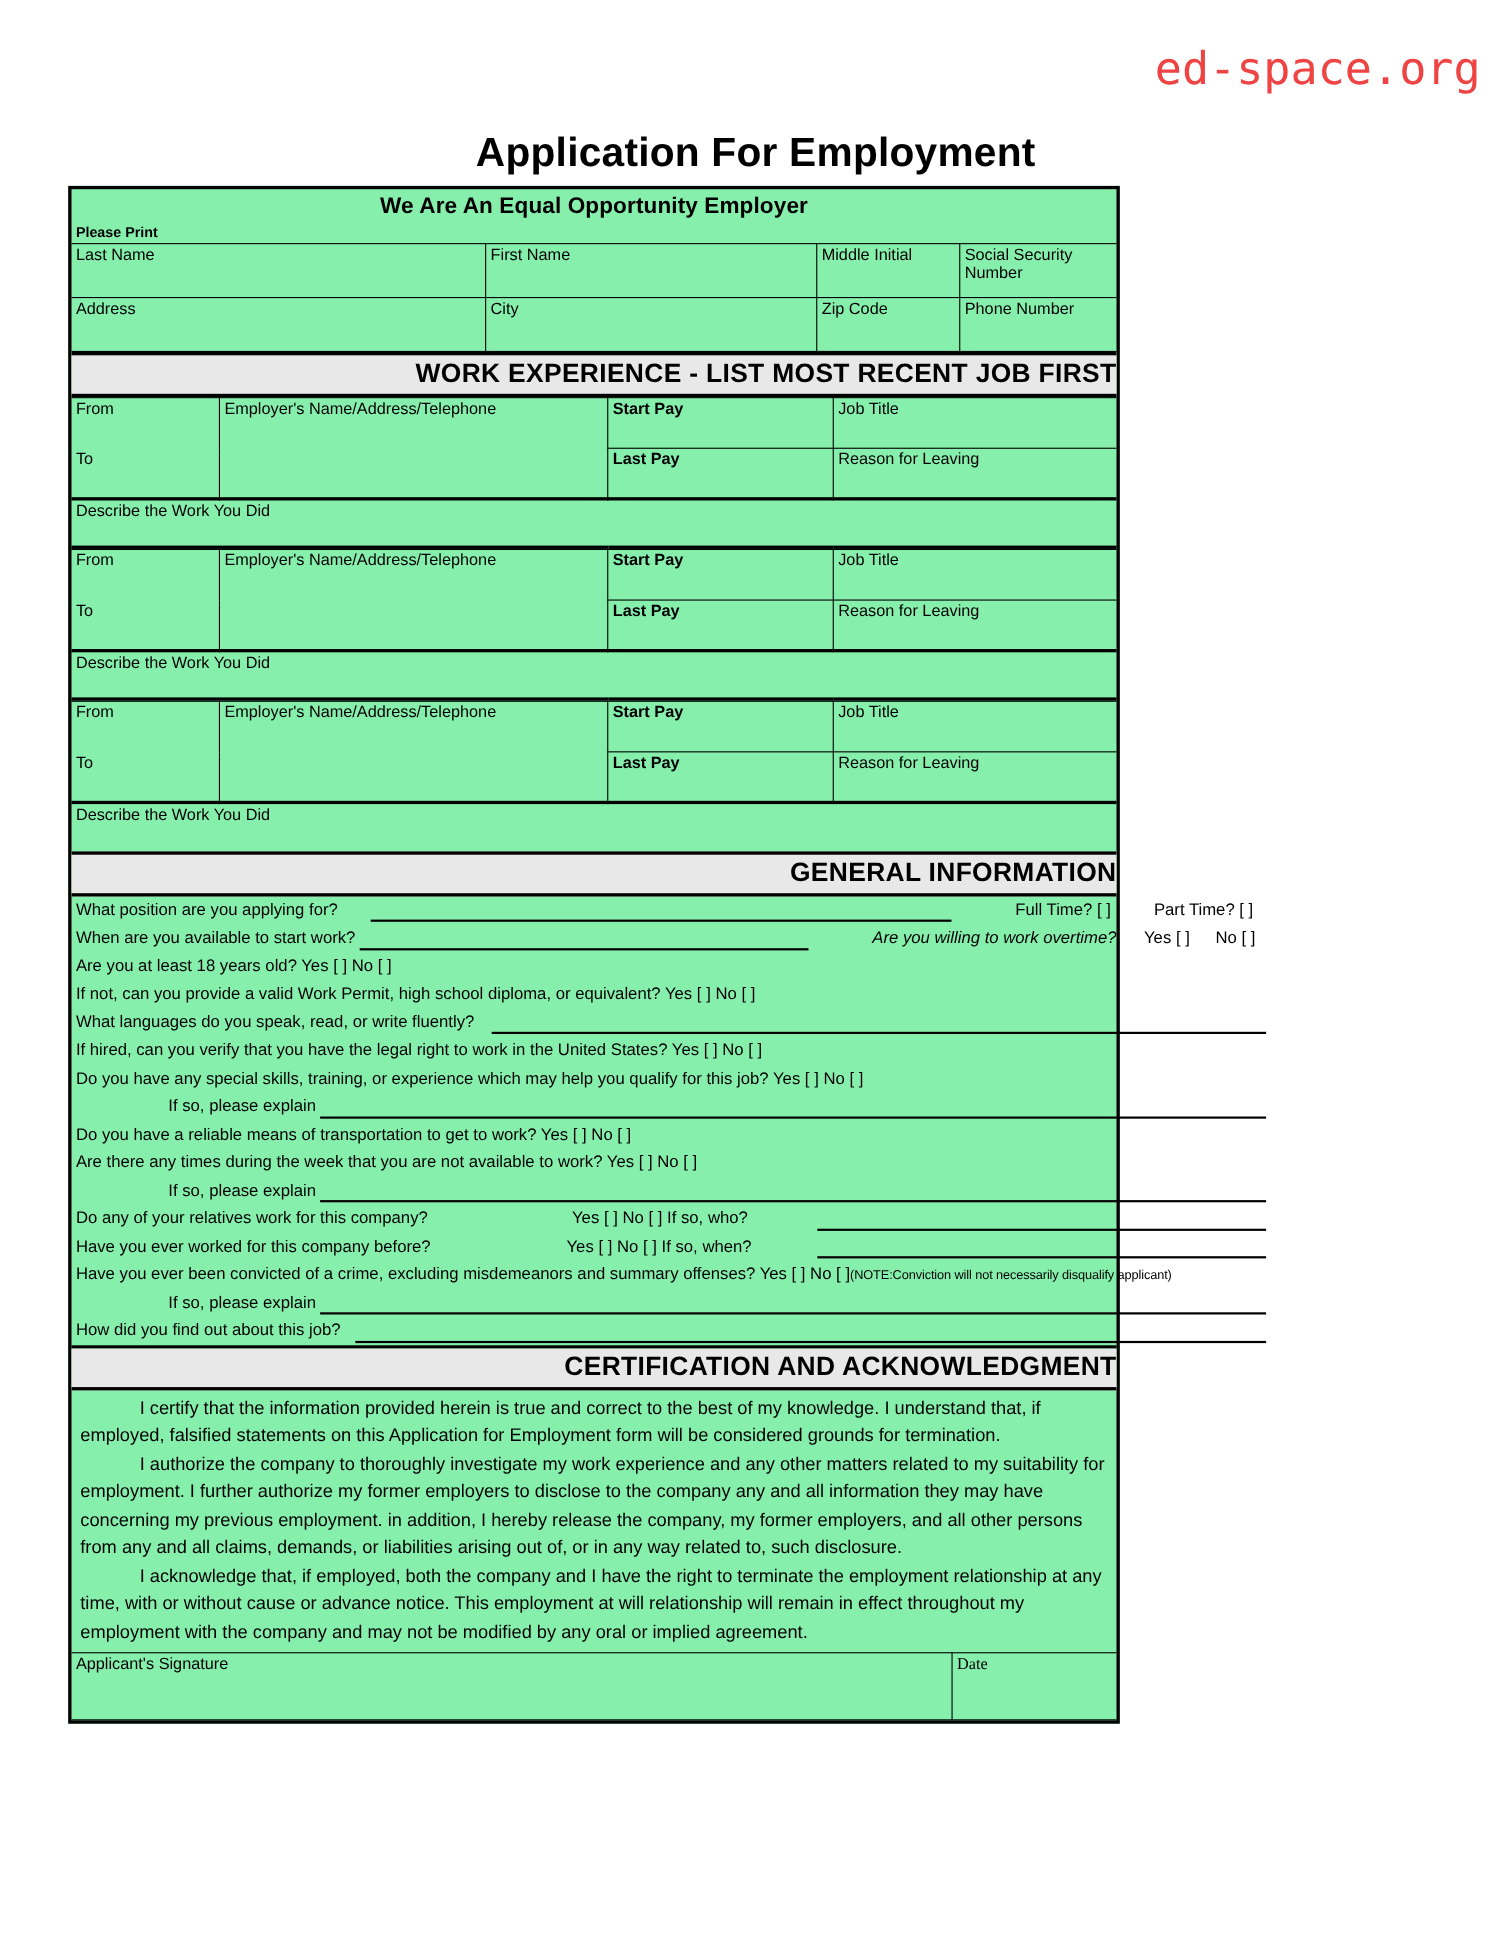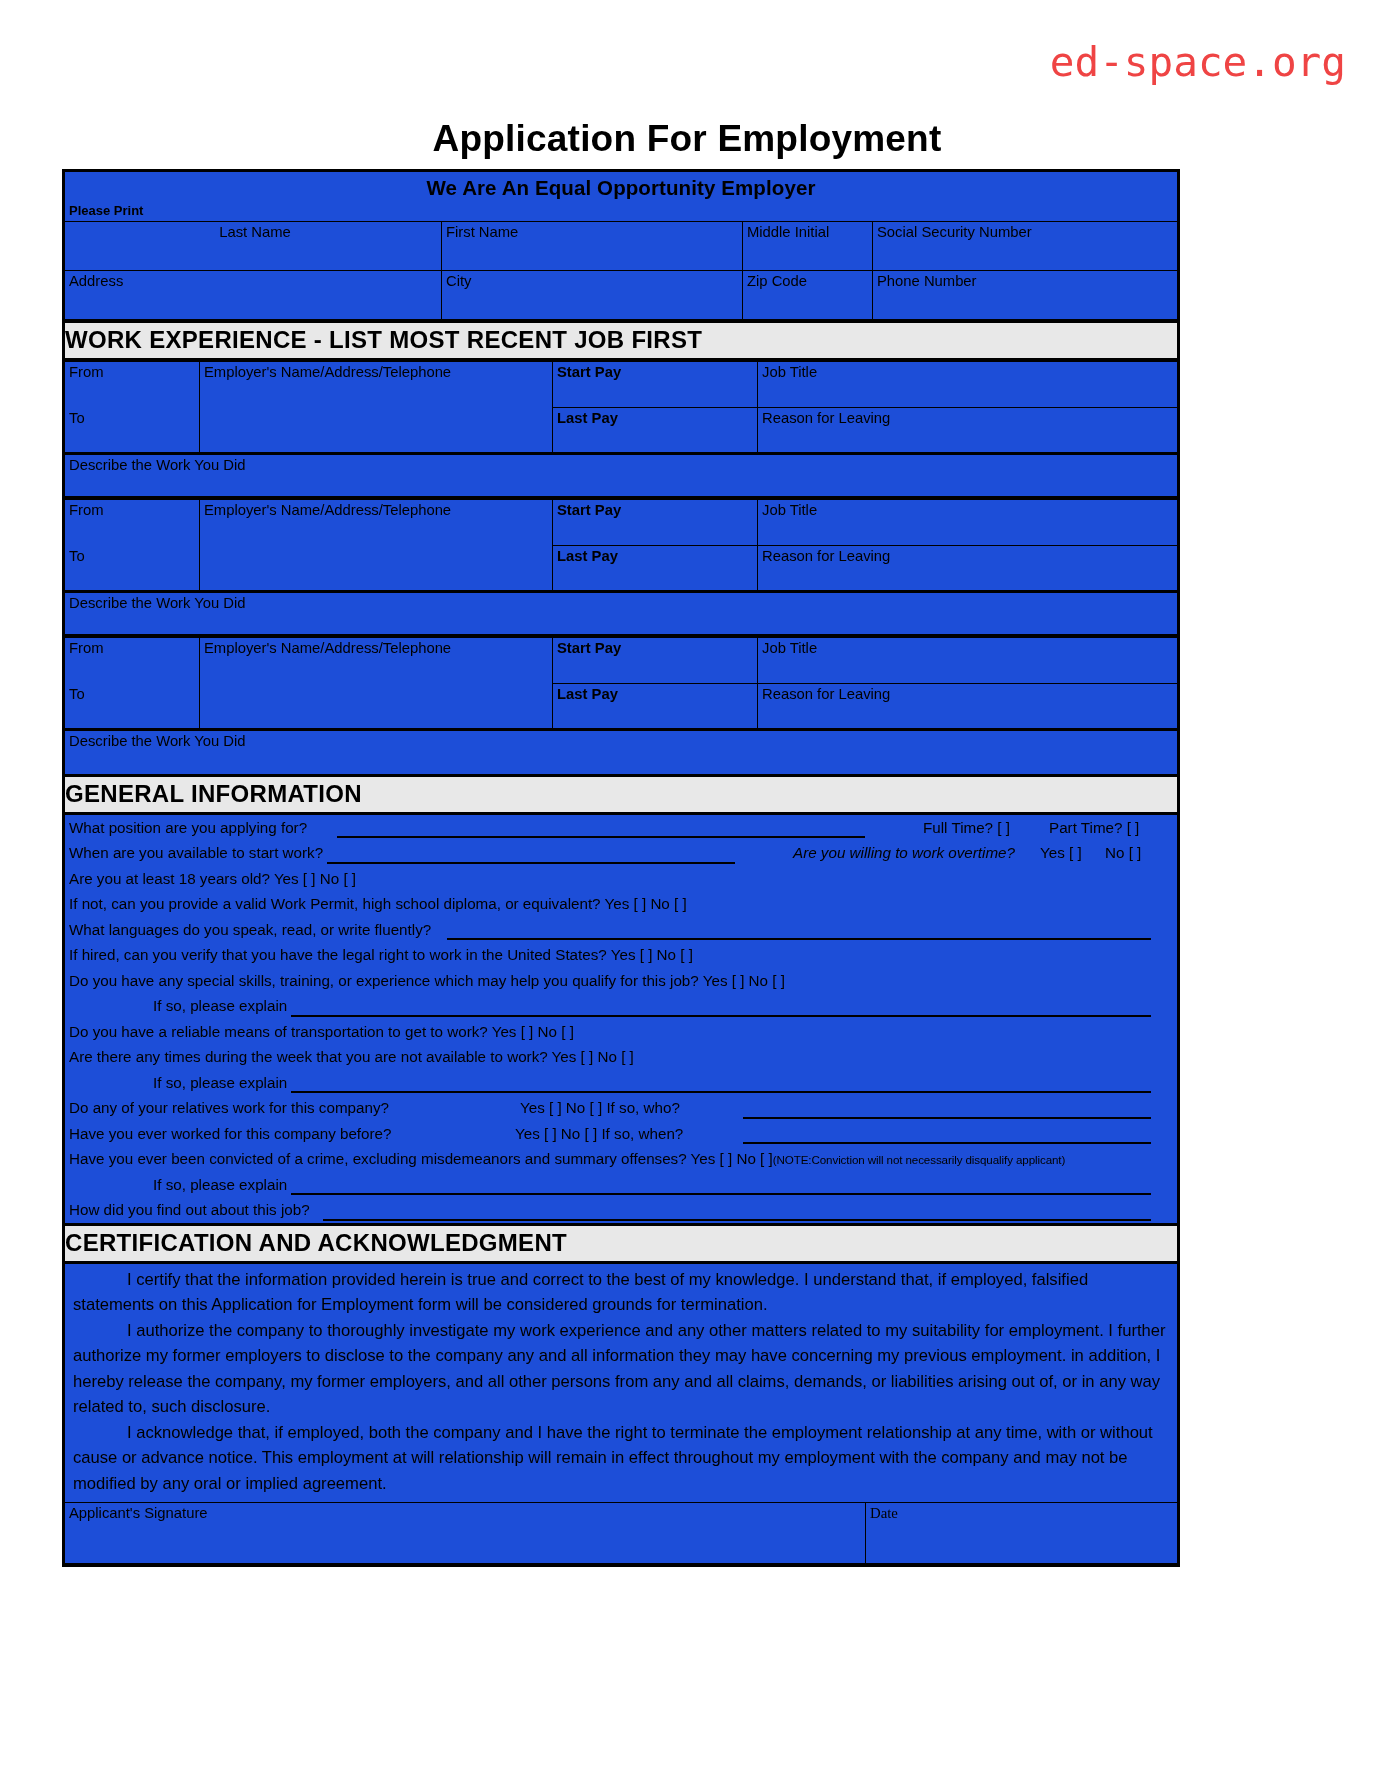--- a/index.html
+++ b/index.html
@@ -44,24 +44,24 @@
     font-size: 37px;
     font-weight: bold;
     letter-spacing: 0.2px;
   }
 
   
   .form {
     position: absolute;
     left: 62px;
     top: 169px;
-    width: 1118px;
+    width: 956px;
     border: 3px solid #000;
     box-sizing: border-box;
-    background: #1d4ed8;
+    background: #86efac;
   }
 
   .eeo {
     text-align: center;
     font-size: 20.5px;
     font-weight: bold;
     padding: 4px 0 1px 0;
     letter-spacing: 0.1px;
   }
   .please-print {
@@ -82,21 +82,21 @@
     font-size: 14.8px;
     padding: 2px 0 0 4px;
     line-height: 1.15;
   }
 
   
   .band {
     background: #e8e8e8;
     border-top: 3px solid #000;
     border-bottom: 3px solid #000;
-    text-align: left;
+    text-align: right;
     font-weight: bold;
     font-size: 24px;
     padding: 3px 0 4px 0;
     letter-spacing: 0.3px;
   }
 
   
   .pi td { height: 46px; }
 
   
@@ -167,21 +167,21 @@
   <div class="doc-title">Application For Employment</div>
 
   <div class="form">
 
     <div class="eeo">We Are An Equal Opportunity Employer</div>
     <div class="please-print">Please Print</div>
 
     <table class="grid pi">
       <tbody>
           <tr>
-        <td style="width:372px;border-left:none;text-align:center;">
+        <td style="width:372px;border-left:none;">
           <span>Last Name</span>
         </td>
         <td style="width:296px;border-left:none;">
           <span>First Name</span>
         </td>
         <td style="width:125px;border-left:none;">
           <span>Middle Initial</span>
         </td>
         <td style="border-right:none;">
           <span>Social Security Number</span>

